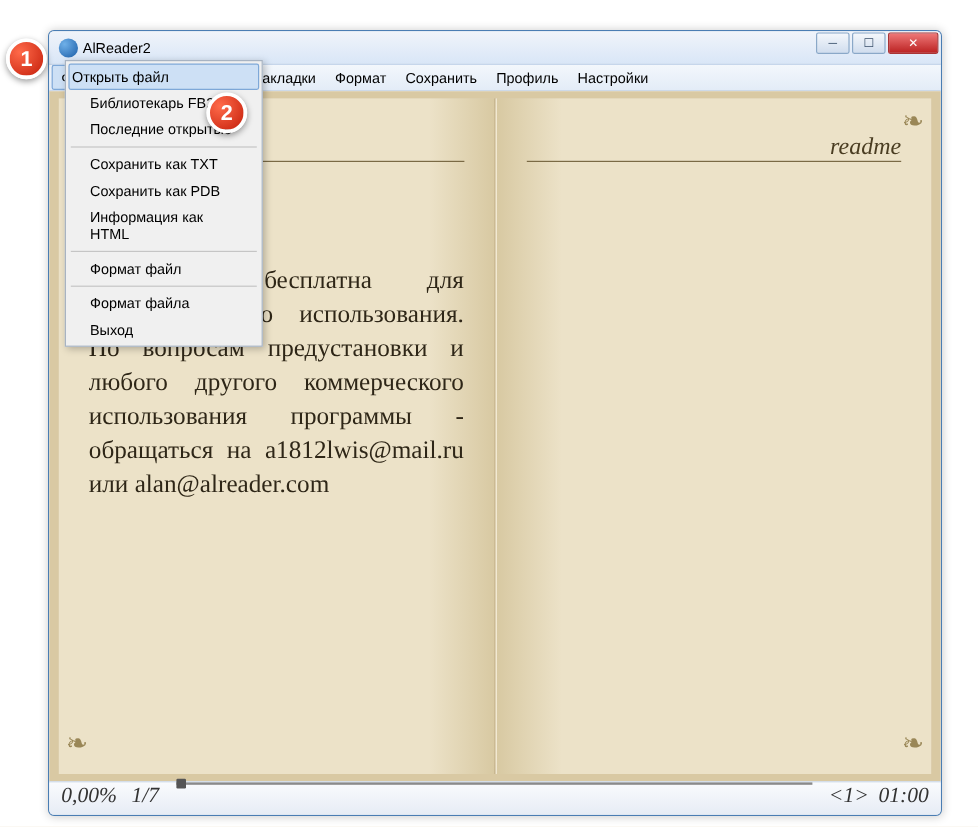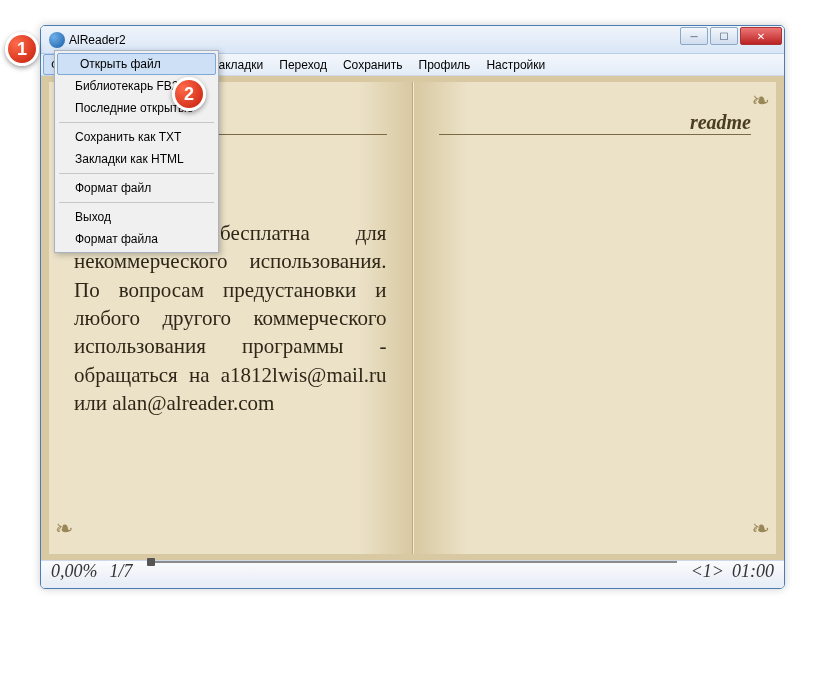--- a/index.html
+++ b/index.html
@@ -9,21 +9,21 @@
     background: #fff;
     width: 815px;
     height: 689px;
     position: relative;
   }
   .window {
     position: absolute;
     left: 40px;
     top: 25px;
     width: 745px;
-    height: 564px;
+    height: 655px;
     border: 1px solid #4a7db3;
     border-radius: 5px;
     background: #fff;
     box-shadow: 0 0 8px rgba(0,0,0,0.2);
     overflow: hidden;
   }
   .titlebar {
     height: 28px;
     background: linear-gradient(#f0f4fa, #d9e6f7);
     border-bottom: 1px solid #b8cde6;
@@ -100,21 +100,21 @@
   }
   .dropdown-item {
     padding: 4px 18px;
     color: #000;
     cursor: pointer;
   }
   .dropdown-item.highlight {
     background: #cde0f5;
     border: 1px solid #7ea8d8;
     border-radius: 2px;
-    padding: 3px 22px;
+    padding: 3px 2px;
   }
   .dropdown-sep {
     height: 1px;
     background: #c5c5c5;
     margin: 3px 2px;
   }
 
   .content {
     position: absolute;
     left: 0; right: 0;
@@ -154,21 +154,21 @@
   .corner-orn.tr { top: 6px; right: 6px; text-align: right; }
   .corner-orn.bl { bottom: 6px; left: 6px; }
   .corner-orn.br { bottom: 6px; right: 6px; text-align: right; }
   .header-line {
     border-bottom: 1px solid #7a6a45;
     height: 18px;
     margin-bottom: 14px;
     display: flex;
     align-items: flex-end;
   }
-  .header-line.right-head { justify-content: flex-end; font-weight: bold; }
+  .header-line.right-head { justify-content: flex-end; }
   .running-title {
     font-family: "Monotype Corsiva", "Brush Script MT", cursive;
     font-style: italic;
     font-size: 20px;
     color: #4a3d22;
   }
   .body-text {
     font-family: Georgia, "Times New Roman", serif;
     font-size: 21px;
     color: #2e2617;
@@ -233,21 +233,21 @@
       <div class="win-btn">☐</div>
       <div class="win-btn close">✕</div>
     </div>
   </div>
 
   <div class="menubar">
     <div class="menu-item active">Файл</div>
     <div class="menu-item">Действия</div>
     <div class="menu-item">Текст</div>
     <div class="menu-item">Закладки</div>
-    <div class="menu-item">Переход</div>
+    <div class="menu-item">Формат</div>
     <div class="menu-item">Сохранить</div>
     <div class="menu-item">Профиль</div>
     <div class="menu-item">Настройки</div>
   </div>
 
   <div class="content">
     <div class="book">
       <div class="page left">
         <div class="corner-orn tl">❧</div>
         <div class="corner-orn bl">❧</div>
@@ -275,22 +275,23 @@
   </div>
 
 </div>
 
 <div class="dropdown">
   <div class="dropdown-item highlight">Открыть файл</div>
   <div class="dropdown-item">Библиотекарь FB2</div>
   <div class="dropdown-item">Последние открытые</div>
   <div class="dropdown-sep"></div>
   <div class="dropdown-item">Сохранить как TXT</div>
-  <div class="dropdown-item">Закладки как HTML</div>
+  <div class="dropdown-item">Сохранить как PDB</div>
+  <div class="dropdown-item">Информация как HTML</div>
   <div class="dropdown-sep"></div>
   <div class="dropdown-item">Формат файл</div>
   <div class="dropdown-sep"></div>
+  <div class="dropdown-item">Формат файла</div>
   <div class="dropdown-item">Выход</div>
-  <div class="dropdown-item">Формат файла</div>
 </div>
 
 <div class="callout" style="left:5px; top:32px;">1</div>
 <div class="callout" style="left:172px; top:77px;">2</div>
 
 </body></html>

